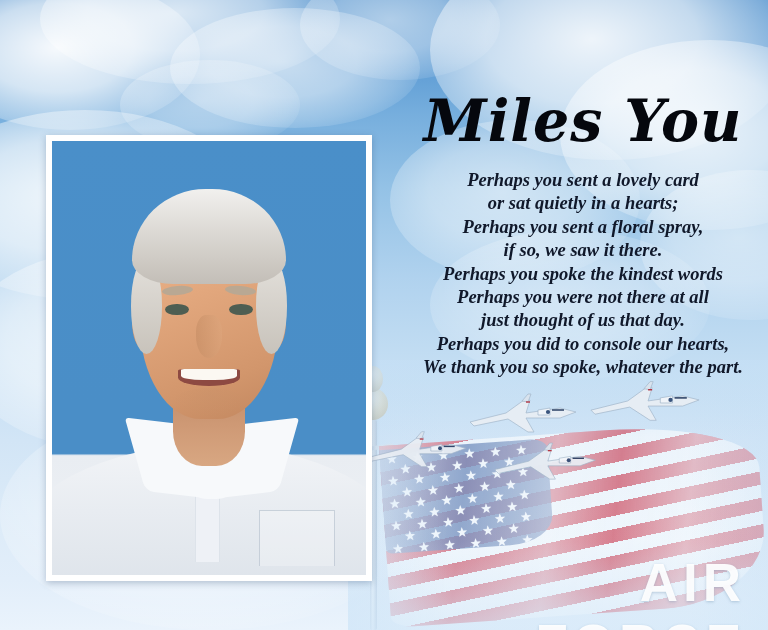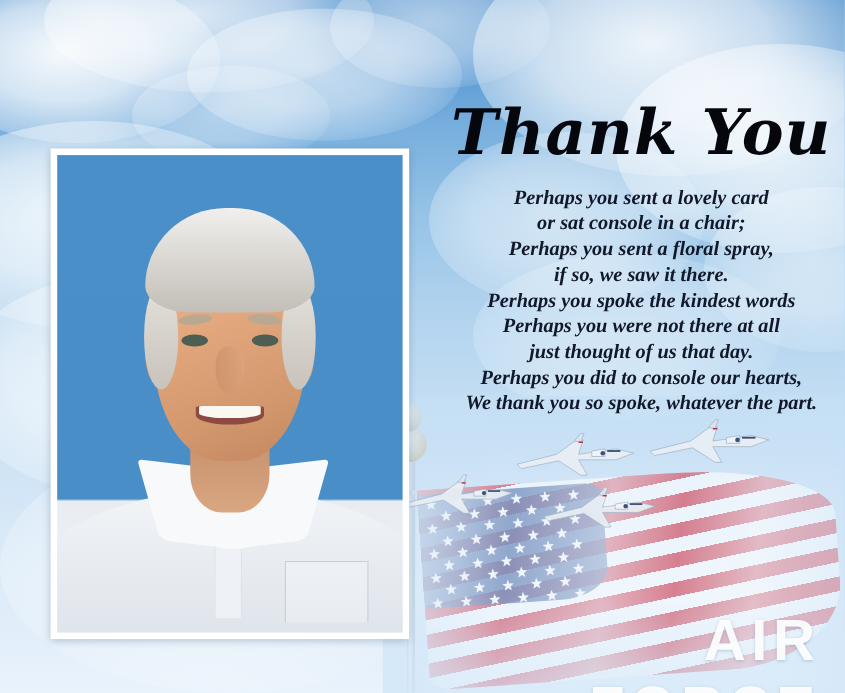--- a/index.html
+++ b/index.html
@@ -384,24 +384,24 @@
       <div class="p-eye-r"></div>
       <div class="p-nose"></div>
       <div class="p-mouth">
         <div class="p-teeth"></div>
       </div>
       <div class="p-chin"></div>
     </div>
   </div>
 
   <div class="thanks-block">
-    <div class="thanks-title">Thank You</div>
+    <div class="thanks-title">Miles You</div>
     <div class="poem">
       <span class="ln">Perhaps you sent a lovely card</span>
-      <span class="ln">or sat console in a chair;</span>
+      <span class="ln">or sat quietly in a hearts;</span>
       <span class="ln">Perhaps you sent a floral spray,</span>
       <span class="ln">if so, we saw it there.</span>
       <span class="ln">Perhaps you spoke the kindest words</span>
       <span class="ln">Perhaps you were not there at all</span>
       <span class="ln">just thought of us that day.</span>
       <span class="ln">Perhaps you did to console our hearts,</span>
       <span class="ln">We thank you so spoke, whatever the part.</span>
     </div>
   </div>
 

